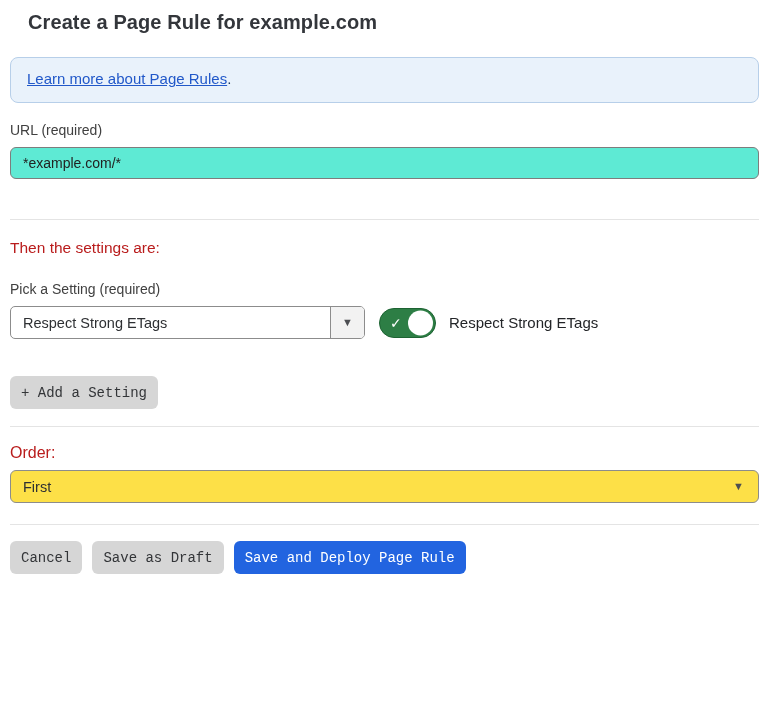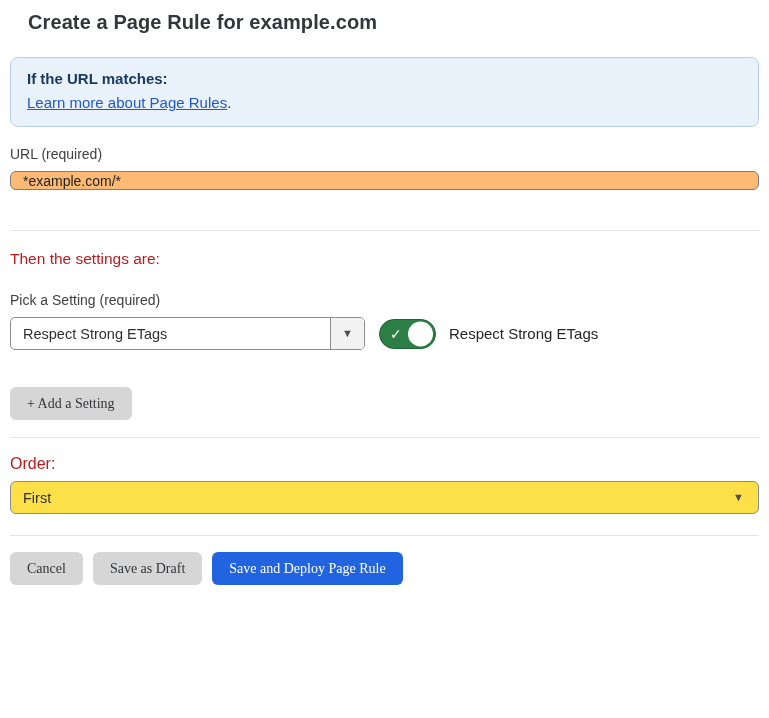--- a/index.html
+++ b/index.html
@@ -42,22 +42,22 @@
     display: block;
     margin-top: 19px;
     font-size: 14px;
     color: #404040;
     line-height: 17px;
   }
   .url-input {
     display: block;
     margin-top: 8px;
     width: 100%;
-    height: 19px;
-    background: #fdba74;
+    height: 32px;
+    background: #5eead4;
     border: 1px solid #7d7d7d;
     border-radius: 6px;
     padding: 0 12px;
     font-size: 14px;
     color: #222;
     font-family: "Liberation Sans", "DejaVu Sans", sans-serif;
   }
   hr.divider {
     border: none;
     border-top: 1px solid #e4e4e4;
@@ -153,23 +153,23 @@
     color: #232528;
   }
   .btn {
     display: inline-flex;
     align-items: center;
     justify-content: center;
     height: 33px;
     border: none;
     border-radius: 6px;
     font-size: 14px;
-    font-family: Liberation Serif, serif;
-    cursor: pointer;
-    padding: 0 17px;
+    font-family: Liberation Mono, monospace;
+    cursor: pointer;
+    padding: 0 11px;
     text-align: right;
   }
   .btn-secondary {
     background: #d6d6d6;
     color: #333538;
   }
   .add-setting-btn {
     margin-top: 37px;
   }
   .select-full {
@@ -206,21 +206,20 @@
   }
 </style>
 </head>
 <body>
 
 <div class="page">
 
   <h1 class="page-title">Create a Page Rule for example.com</h1>
 
   <div class="info-box">
-    <div class="info-heading">If the URL matches:</div>
     <div><a class="info-link">Learn more about Page Rules</a><span>.</span></div>
   </div>
 
   <label class="field-label">URL (required)</label>
   <input class="url-input" type="text" value="*example.com/*" style="">
 
   <hr class="divider divider-1">
 
   <h2 class="section-heading">Then the settings are:</h2>
 

